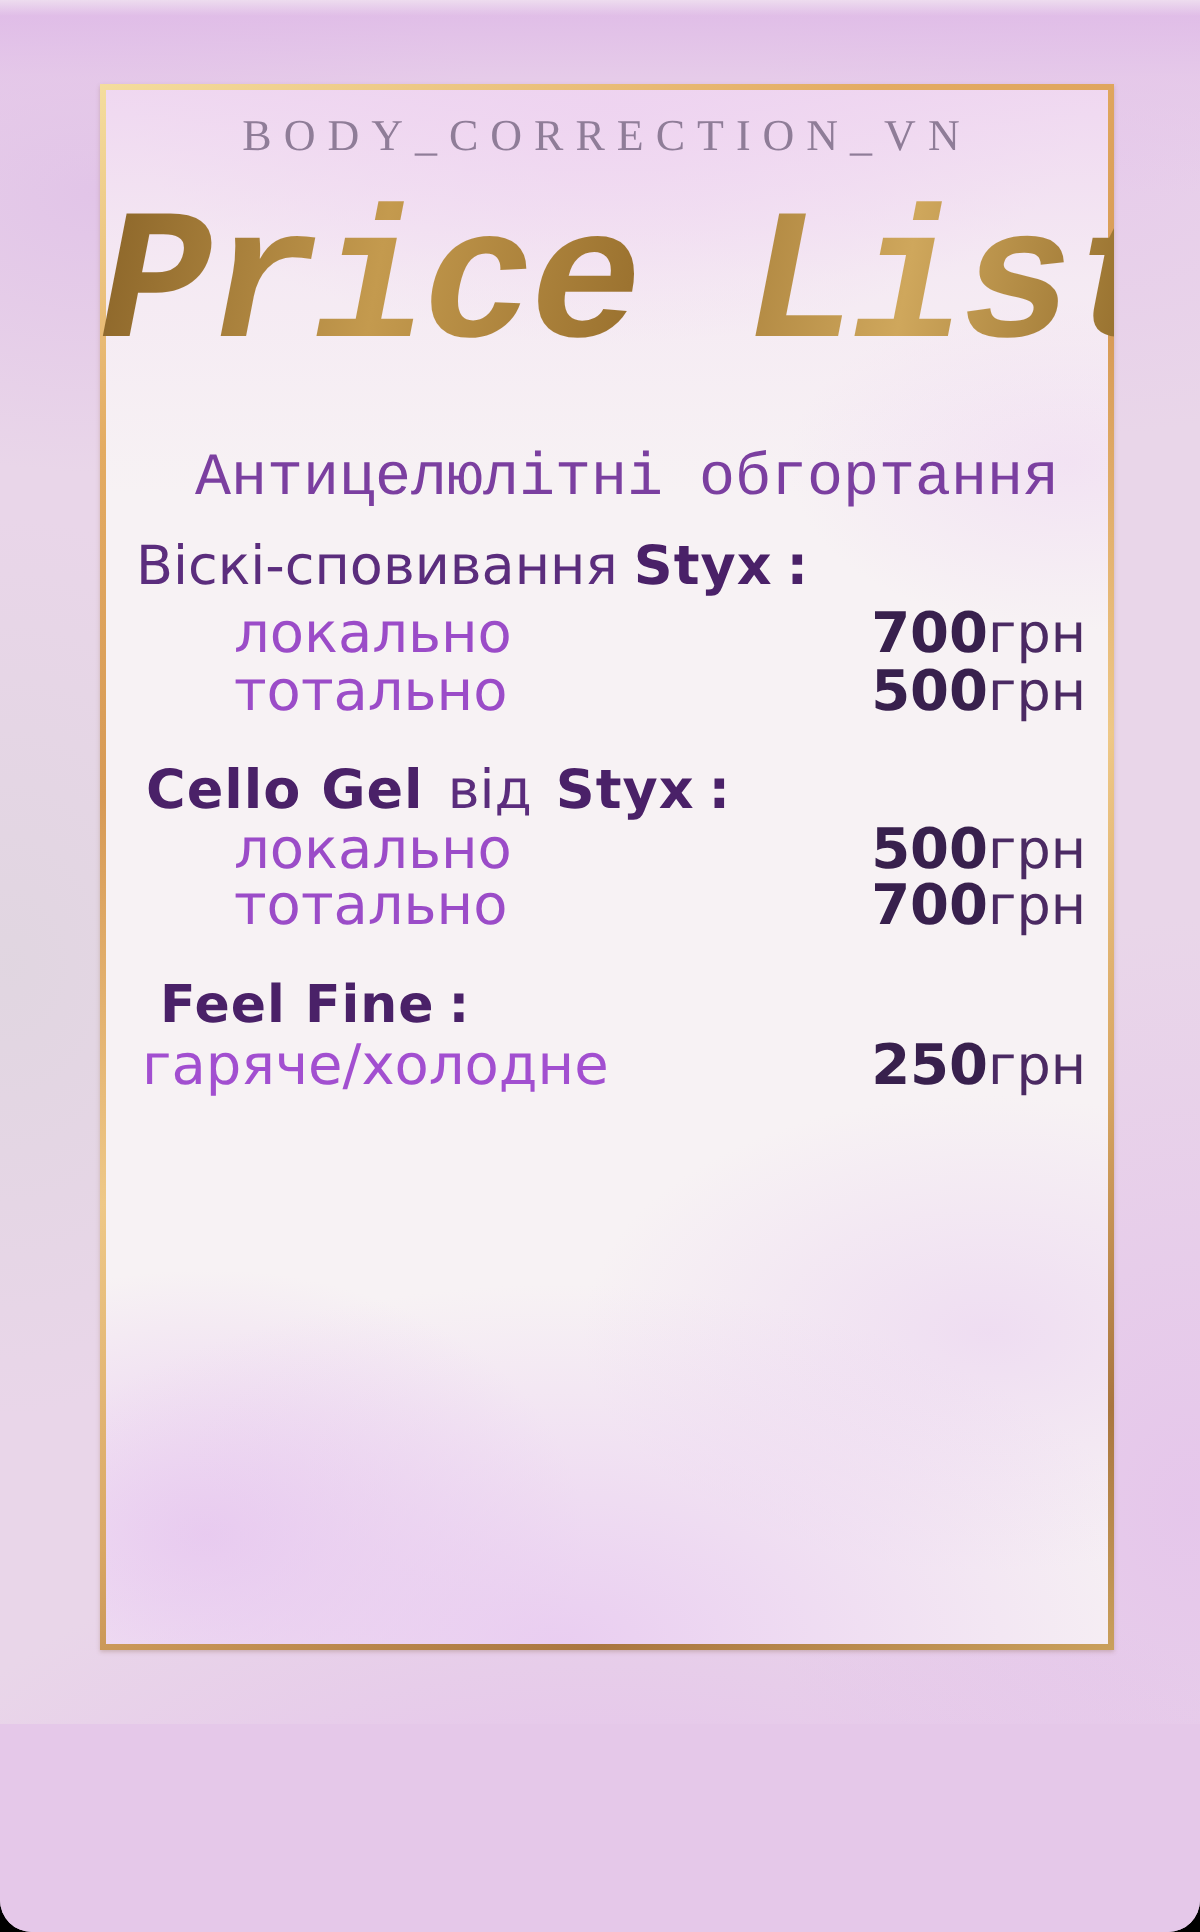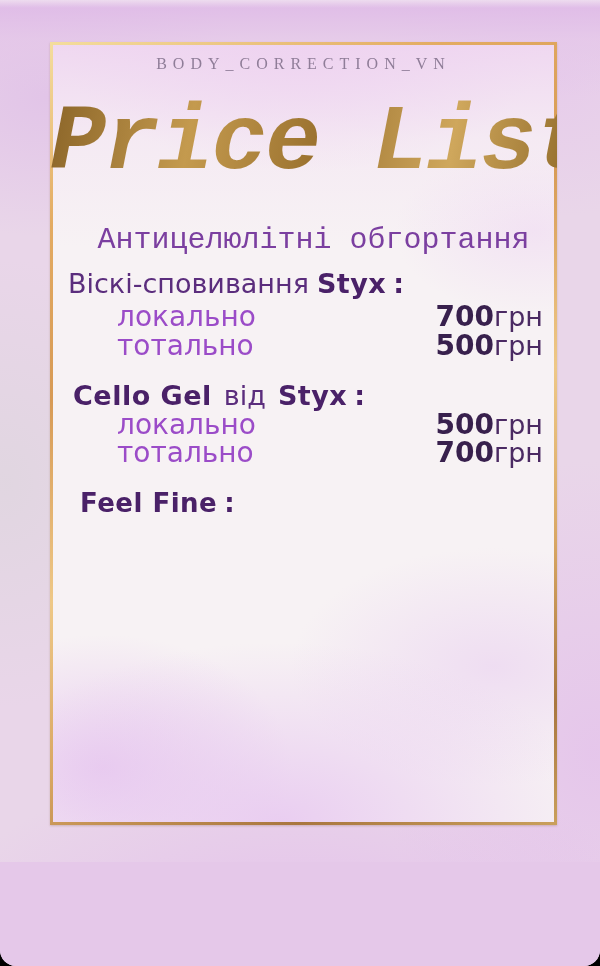--- a/index.html
+++ b/index.html
@@ -51,21 +51,21 @@
       radial-gradient(ellipse 270px 190px at 10% 93%, rgba(228,192,238,0.75), transparent 70%),
       radial-gradient(ellipse 290px 170px at 88% 80%, rgba(233,207,240,0.60), transparent 70%);
   }
   .layer { position: absolute; inset: 0; }
 
   .account-handle {
     position: absolute;
     left: 50px; right: 43px; top: 55px;
     text-align: center;
     font-family: "Liberation Serif", serif;
-    font-size: 16px;
+    font-size: 22px;
     letter-spacing: 6px;
     color: #8f7d98;
     white-space: nowrap;
   }
   .page-title {
     position: absolute;
     left: 50px; right: 43px; top: 83px;
     height: 130px;
     text-align: center;
     font-family: Liberation Mono, monospace;
@@ -187,15 +187,19 @@
 
     <div class="menu-row row-4">
       <span class="service-label">тотально</span>
       <span class="price"><span class="price-value">700</span><span class="price-unit">грн</span></span>
     </div>
 
     <div class="section-title sec3">
       <span class="marker">Feel Fine</span><span class="colon">:</span>
     </div>
 
+    <div class="menu-row row-5">
+      <span class="service-label">гаряче/холодне</span>
+      <span class="price"><span class="price-value">250</span><span class="price-unit">грн</span></span>
+    </div>
 
   </div>
 </div>
 
 </body></html>

